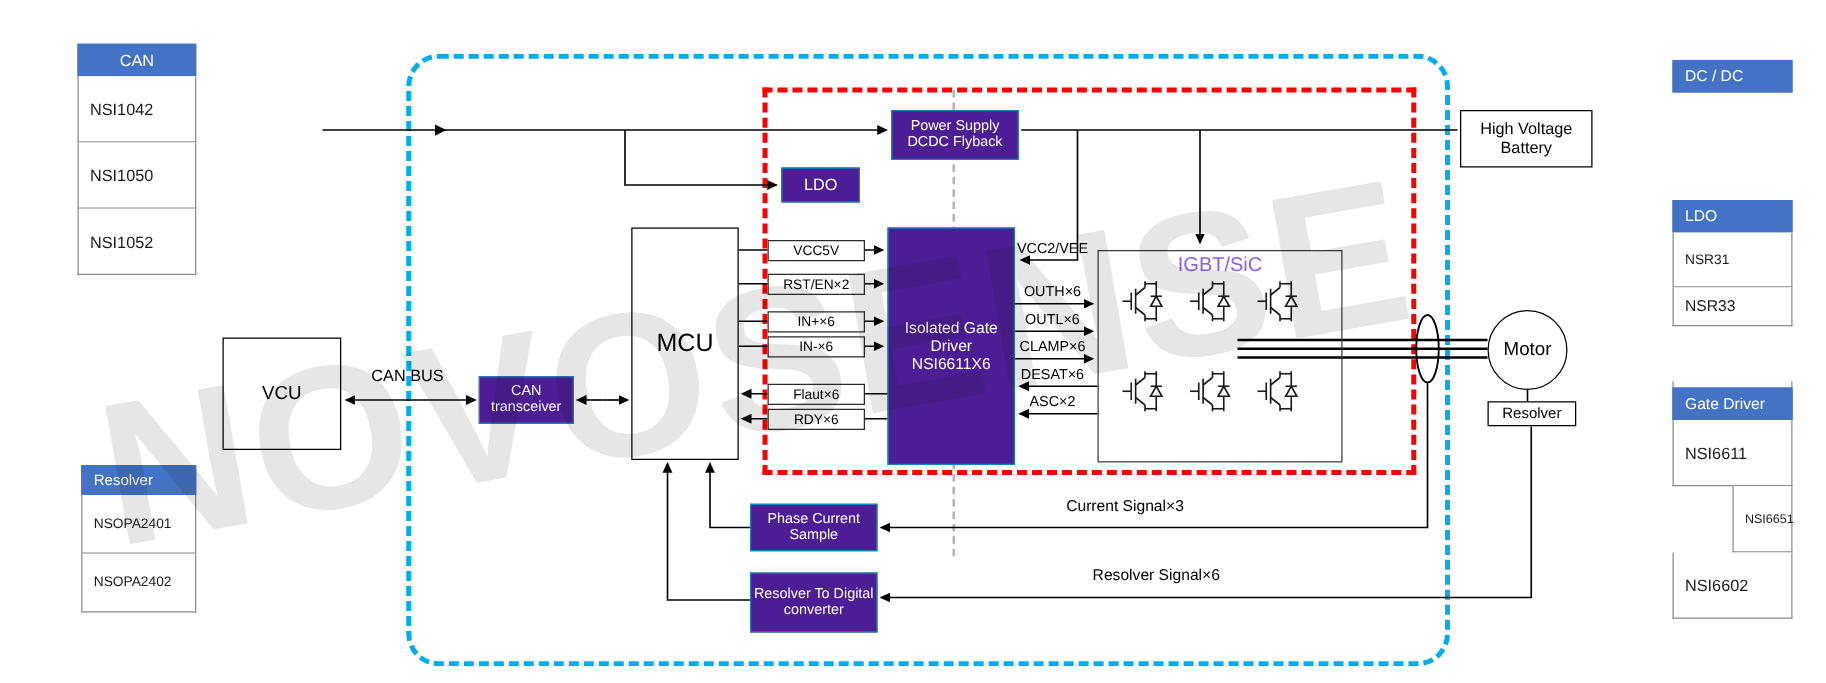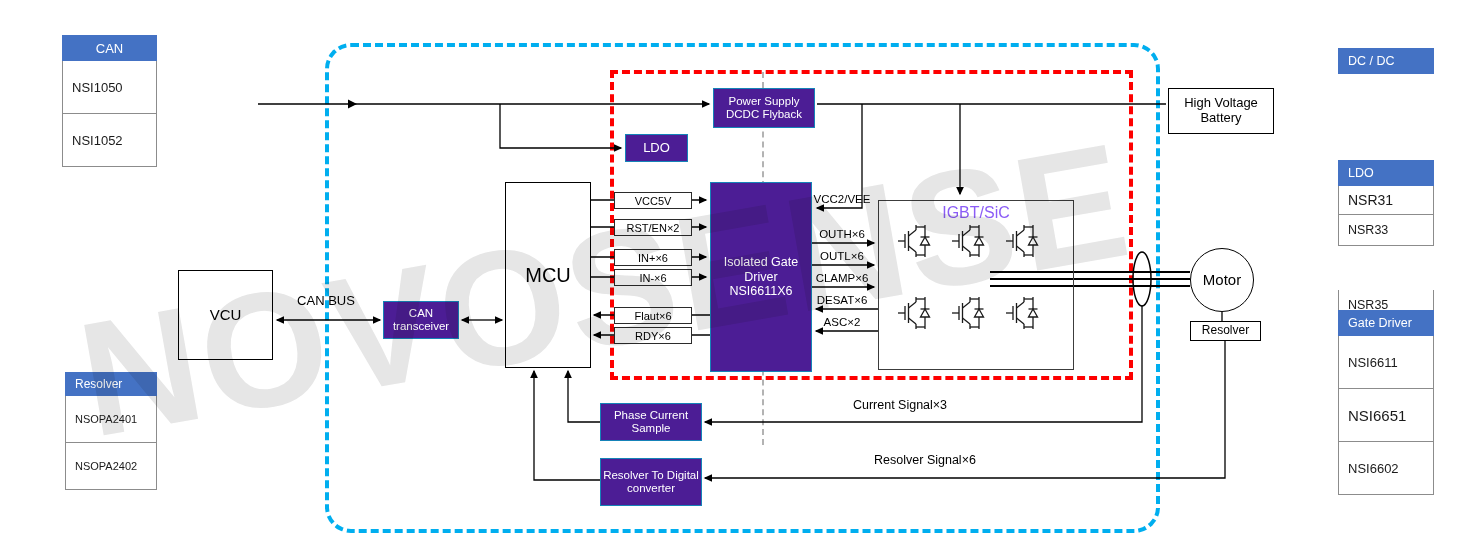--- a/index.html
+++ b/index.html
@@ -120,45 +120,46 @@
       <use href="#igbtSym" x="952" y="225"></use>
       <use href="#igbtSym" x="1006" y="225"></use>
       <use href="#igbtSym" x="898" y="297"></use>
       <use href="#igbtSym" x="952" y="297"></use>
       <use href="#igbtSym" x="1006" y="297"></use>
     </g>
   </svg>
 
   <div class="side-table" style="left:62px;top:35px;width:95px;">
     <div class="tbl-hd center" style="height:26px;font-size:13px;">CAN</div>
+    <div class="tbl-row" style="height:53px;font-size:13px;">NSI1042</div>
     <div class="tbl-row" style="height:53px;font-size:13px;">NSI1050</div>
     <div class="tbl-row" style="height:53px;font-size:13px;">NSI1052</div>
   </div>
 
   <div class="side-table" style="left:65px;top:372px;width:92px;">
     <div class="tbl-hd" style="height:24px;font-size:12px;">Resolver</div>
     <div class="tbl-row" style="height:47px;font-size:11px;">NSOPA2401</div>
     <div class="tbl-row" style="height:47px;font-size:11px;">NSOPA2402</div>
   </div>
 
   <div class="side-table" style="left:1338px;top:48px;width:96px;">
     <div class="tbl-hd" style="height:26px;font-size:12.5px;">DC / DC</div>
   </div>
 
   <div class="side-table" style="left:1338px;top:160px;width:96px;">
     <div class="tbl-hd" style="height:26px;font-size:12.5px;">LDO</div>
-    <div class="tbl-row" style="height:29px;font-size:14px;">NSR31</div>
+    <div class="tbl-row" style="height:44px;font-size:11px;">NSR31</div>
     <div class="tbl-row" style="height:31px;font-size:12.5px;">NSR33</div>
     <div class="tbl-row" style="height:31px;font-size:12.5px;margin-top:44px;">NSR35</div>
   </div>
 
   <div class="side-table" style="left:1338px;top:310px;width:96px;">
     <div class="tbl-hd" style="height:26px;font-size:12.5px;">Gate Driver</div>
     <div class="tbl-row" style="height:53px;font-size:13px;">NSI6611</div>
-    <div class="tbl-row" style="height:53px;font-size:15px;">NSI6651</div>
+    <div class="tbl-row" style="height:53px;font-size:10px;margin-left:48px;">NSI6651</div>
     <div class="tbl-row" style="height:53px;font-size:13px;">NSI6602</div>
   </div>
 
   <div class="block white-block" style="left:178px;top:270px;width:95px;height:90px;font-size:15px;">VCU</div>
   <div class="block white-block" style="left:1168px;top:88px;width:106px;height:46px;font-size:13px;">High Voltage Battery</div>
   <div class="block blue-block" style="left:383px;top:301px;width:76px;height:38px;font-size:11.5px;">CAN transceiver</div>
   <div class="block white-block" style="left:505px;top:182px;width:86px;height:186px;font-size:20px;">MCU</div>
   <div class="block blue-block" style="left:625px;top:134px;width:63px;height:28px;font-size:13px;">LDO</div>
   <div class="block blue-block" style="left:713px;top:88px;width:102px;height:40px;font-size:11.5px;">Power Supply DCDC Flyback</div>
   <div class="block blue-block" style="left:710px;top:182px;width:102px;height:190px;font-size:12.5px;padding:4px;">Isolated Gate Driver NSI6611X6</div>

